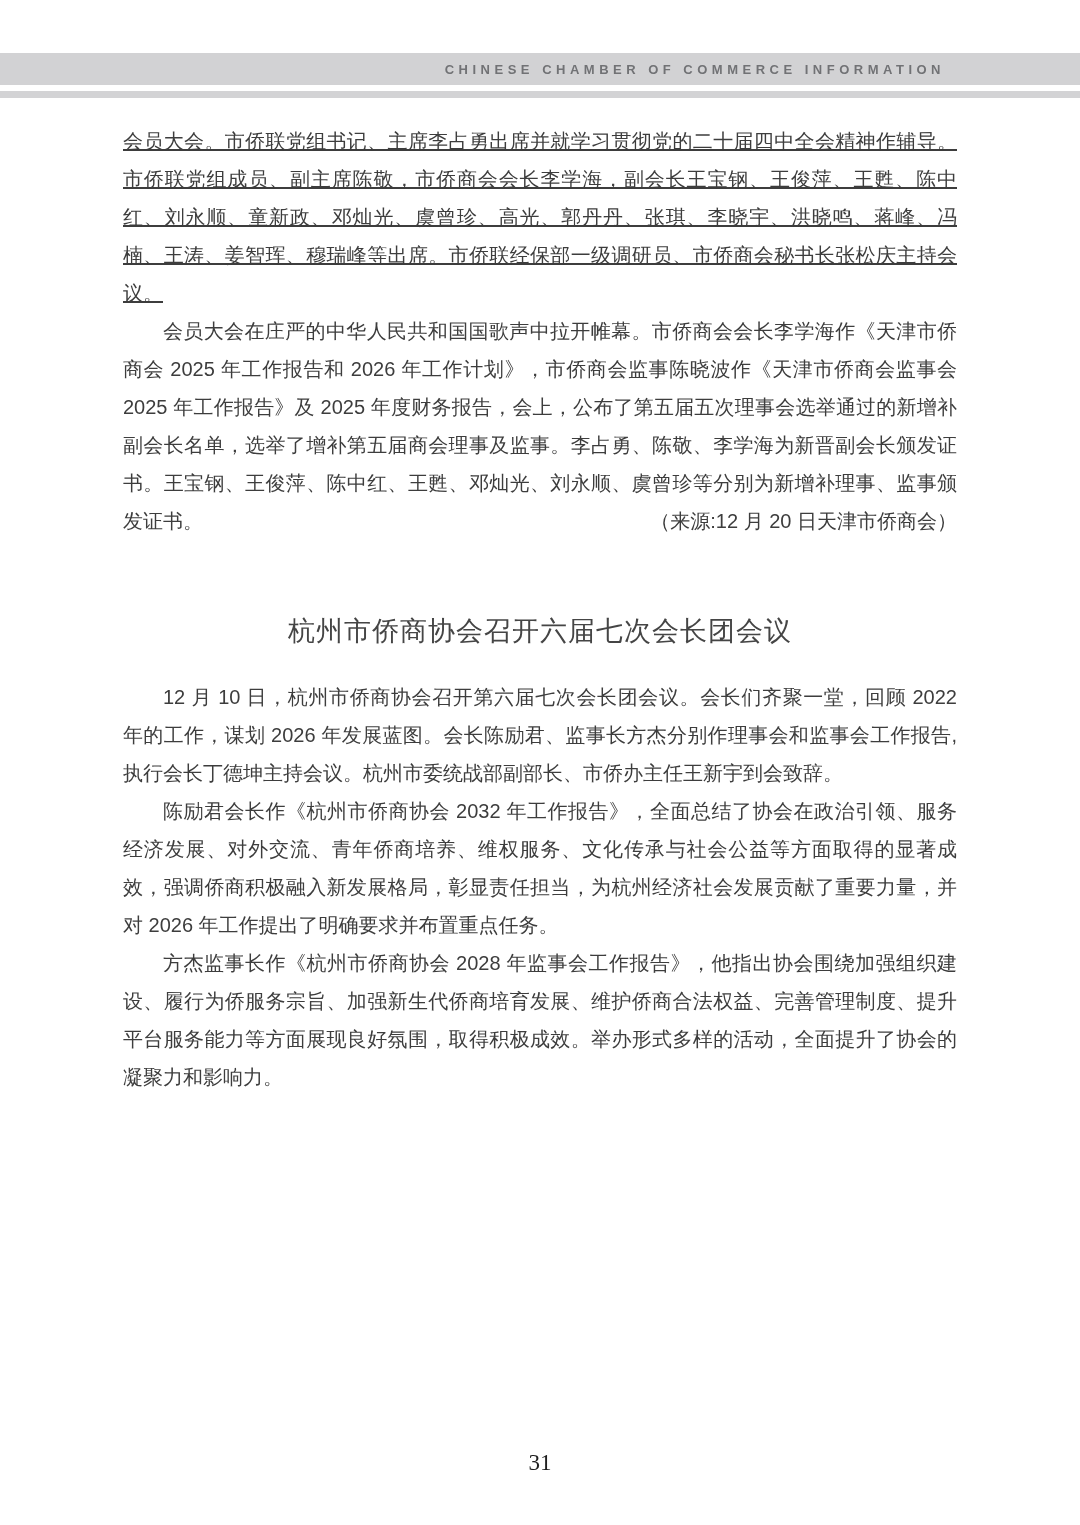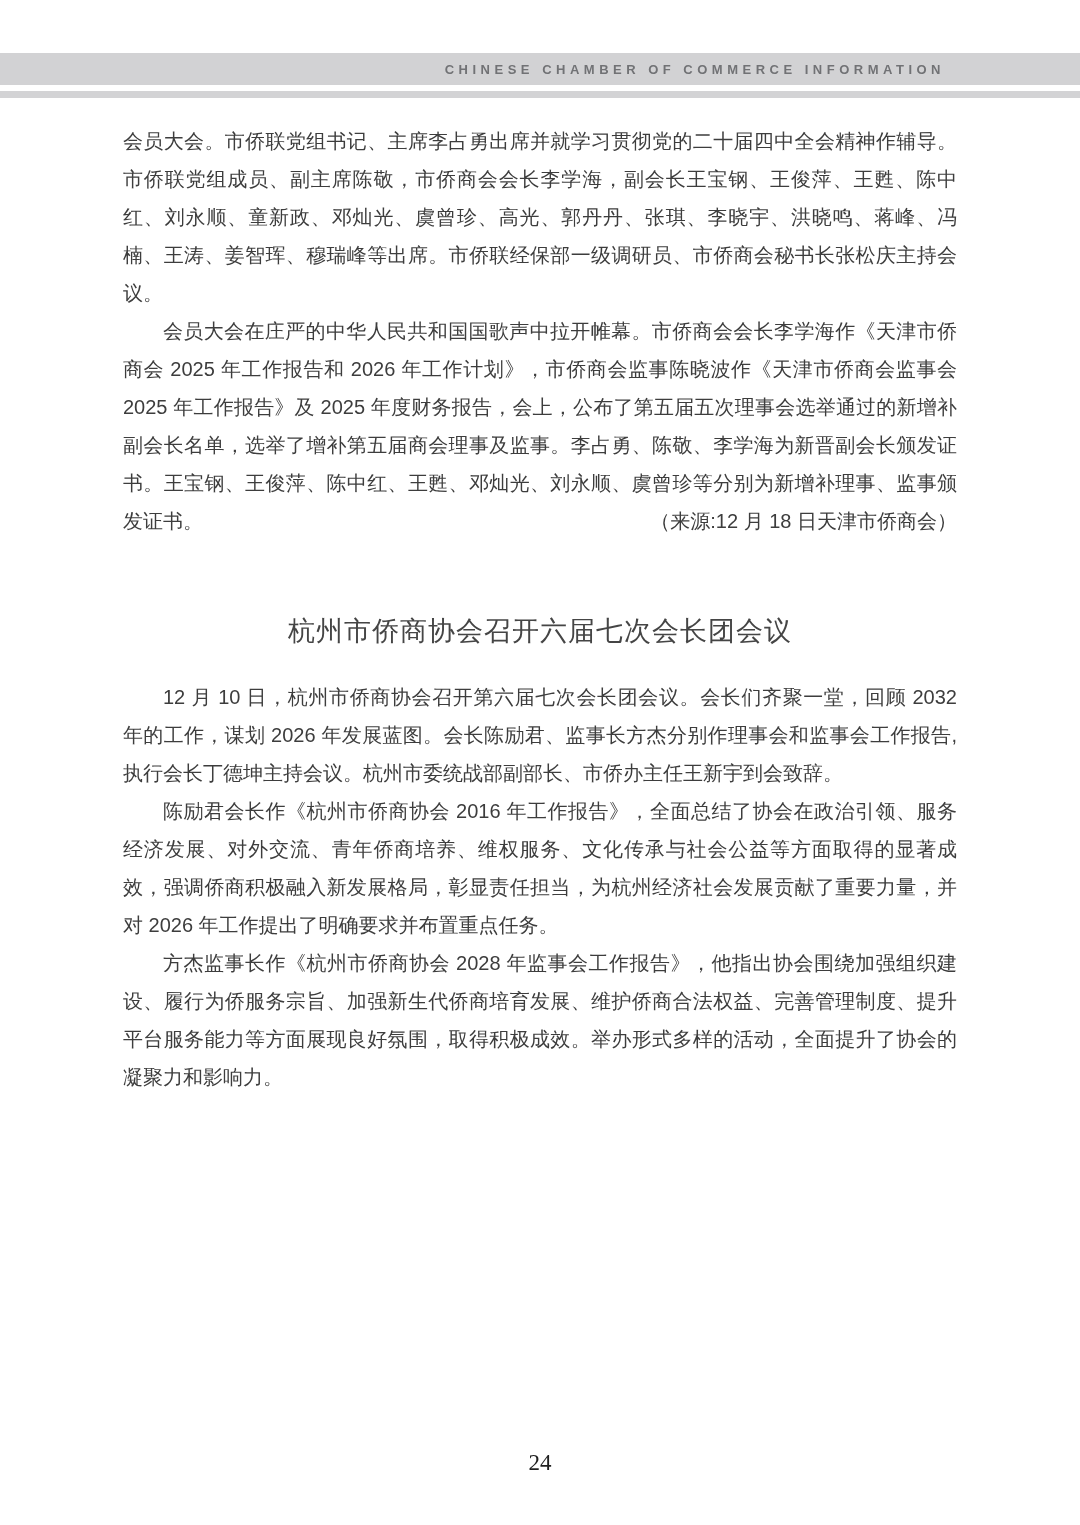--- a/index.html
+++ b/index.html
@@ -44,21 +44,21 @@
     width: 834px;
   }
   .para {
     font-size: 20px;
     line-height: 38px;
     color: #3d3d3d;
     text-align: justify;
     text-justify: inter-ideograph;
     text-indent: 2em;
   }
-  .para.no-indent { text-indent: 0; }
+  .para.no-indent { text-indent: 0; text-decoration: underline; }
   .para.has-source::after { content: ""; display: block; clear: both; }
   .source-ref {
     float: right;
     text-indent: 0;
     color: #3d3d3d;
     white-space: nowrap;
   }
   .article-title {
     font-size: 27px;
     line-height: 46px;
@@ -89,28 +89,28 @@
   <div class="banner">
     <div class="banner-text">CHINESE CHAMBER OF COMMERCE INFORMATION</div>
   </div>
   <div class="banner-thin"></div>
 
   <div class="content">
 
     <p class="para no-indent">会员大会。市侨联党组书记、主席李占勇出席并就学习贯彻党的二十届四中全会精神作辅导。市侨联党组成员、副主席陈敬，市侨商会会长李学海，副会长王宝钢、王俊萍、王甦、陈中红、刘永顺、童新政、邓灿光、虞曾珍、高光、郭丹丹、张琪、李晓宇、洪晓鸣、蒋峰、冯楠、王涛、姜智珲、穆瑞峰等出席。市侨联经保部一级调研员、市侨商会秘书长张松庆主持会议。</p>
 
 
-    <p class="para has-source"><span>会员大会在庄严的中华人民共和国国歌声中拉开帷幕。市侨商会会长李学海作《天津市侨商会 2025 年工作报告和 2026 年工作计划》，市侨商会监事陈晓波作《天津市侨商会监事会 2025 年工作报告》及 2025 年度财务报告，会上，公布了第五届五次理事会选举通过的新增补副会长名单，选举了增补第五届商会理事及监事。李占勇、陈敬、李学海为新晋副会长颁发证书。王宝钢、王俊萍、陈中红、王甦、邓灿光、刘永顺、虞曾珍等分别为新增补理事、监事颁发证书。</span><span class="source-ref">（来源:12 月 18 日天津市侨商会）</span></p>
+    <p class="para has-source"><span>会员大会在庄严的中华人民共和国国歌声中拉开帷幕。市侨商会会长李学海作《天津市侨商会 2025 年工作报告和 2026 年工作计划》，市侨商会监事陈晓波作《天津市侨商会监事会 2025 年工作报告》及 2025 年度财务报告，会上，公布了第五届五次理事会选举通过的新增补副会长名单，选举了增补第五届商会理事及监事。李占勇、陈敬、李学海为新晋副会长颁发证书。王宝钢、王俊萍、陈中红、王甦、邓灿光、刘永顺、虞曾珍等分别为新增补理事、监事颁发证书。</span><span class="source-ref">（来源:12 月 20 日天津市侨商会）</span></p>
 
     <h1 class="article-title">杭州市侨商协会召开六届七次会长团会议</h1>
 
-    <p class="para">12 月 10 日，杭州市侨商协会召开第六届七次会长团会议。会长们齐聚一堂，回顾 2032 年的工作，谋划 2026 年发展蓝图。会长陈励君、监事长方杰分别作理事会和监事会工作报告,执行会长丁德坤主持会议。杭州市委统战部副部长、市侨办主任王新宇到会致辞。</p>
+    <p class="para">12 月 10 日，杭州市侨商协会召开第六届七次会长团会议。会长们齐聚一堂，回顾 2022 年的工作，谋划 2026 年发展蓝图。会长陈励君、监事长方杰分别作理事会和监事会工作报告,执行会长丁德坤主持会议。杭州市委统战部副部长、市侨办主任王新宇到会致辞。</p>
 
-    <p class="para">陈励君会长作《杭州市侨商协会 2016 年工作报告》，全面总结了协会在政治引领、服务经济发展、对外交流、青年侨商培养、维权服务、文化传承与社会公益等方面取得的显著成效，强调侨商积极融入新发展格局，彰显责任担当，为杭州经济社会发展贡献了重要力量，并对 2026 年工作提出了明确要求并布置重点任务。</p>
+    <p class="para">陈励君会长作《杭州市侨商协会 2032 年工作报告》，全面总结了协会在政治引领、服务经济发展、对外交流、青年侨商培养、维权服务、文化传承与社会公益等方面取得的显著成效，强调侨商积极融入新发展格局，彰显责任担当，为杭州经济社会发展贡献了重要力量，并对 2026 年工作提出了明确要求并布置重点任务。</p>
 
     <p class="para">方杰监事长作《杭州市侨商协会 2028 年监事会工作报告》，他指出协会围绕加强组织建设、履行为侨服务宗旨、加强新生代侨商培育发展、维护侨商合法权益、完善管理制度、提升平台服务能力等方面展现良好氛围，取得积极成效。举办形式多样的活动，全面提升了协会的凝聚力和影响力。</p>
 
 
   </div>
 
-  <div class="page-number">24</div>
+  <div class="page-number">31</div>
 
 </div>
 
 </body></html>

